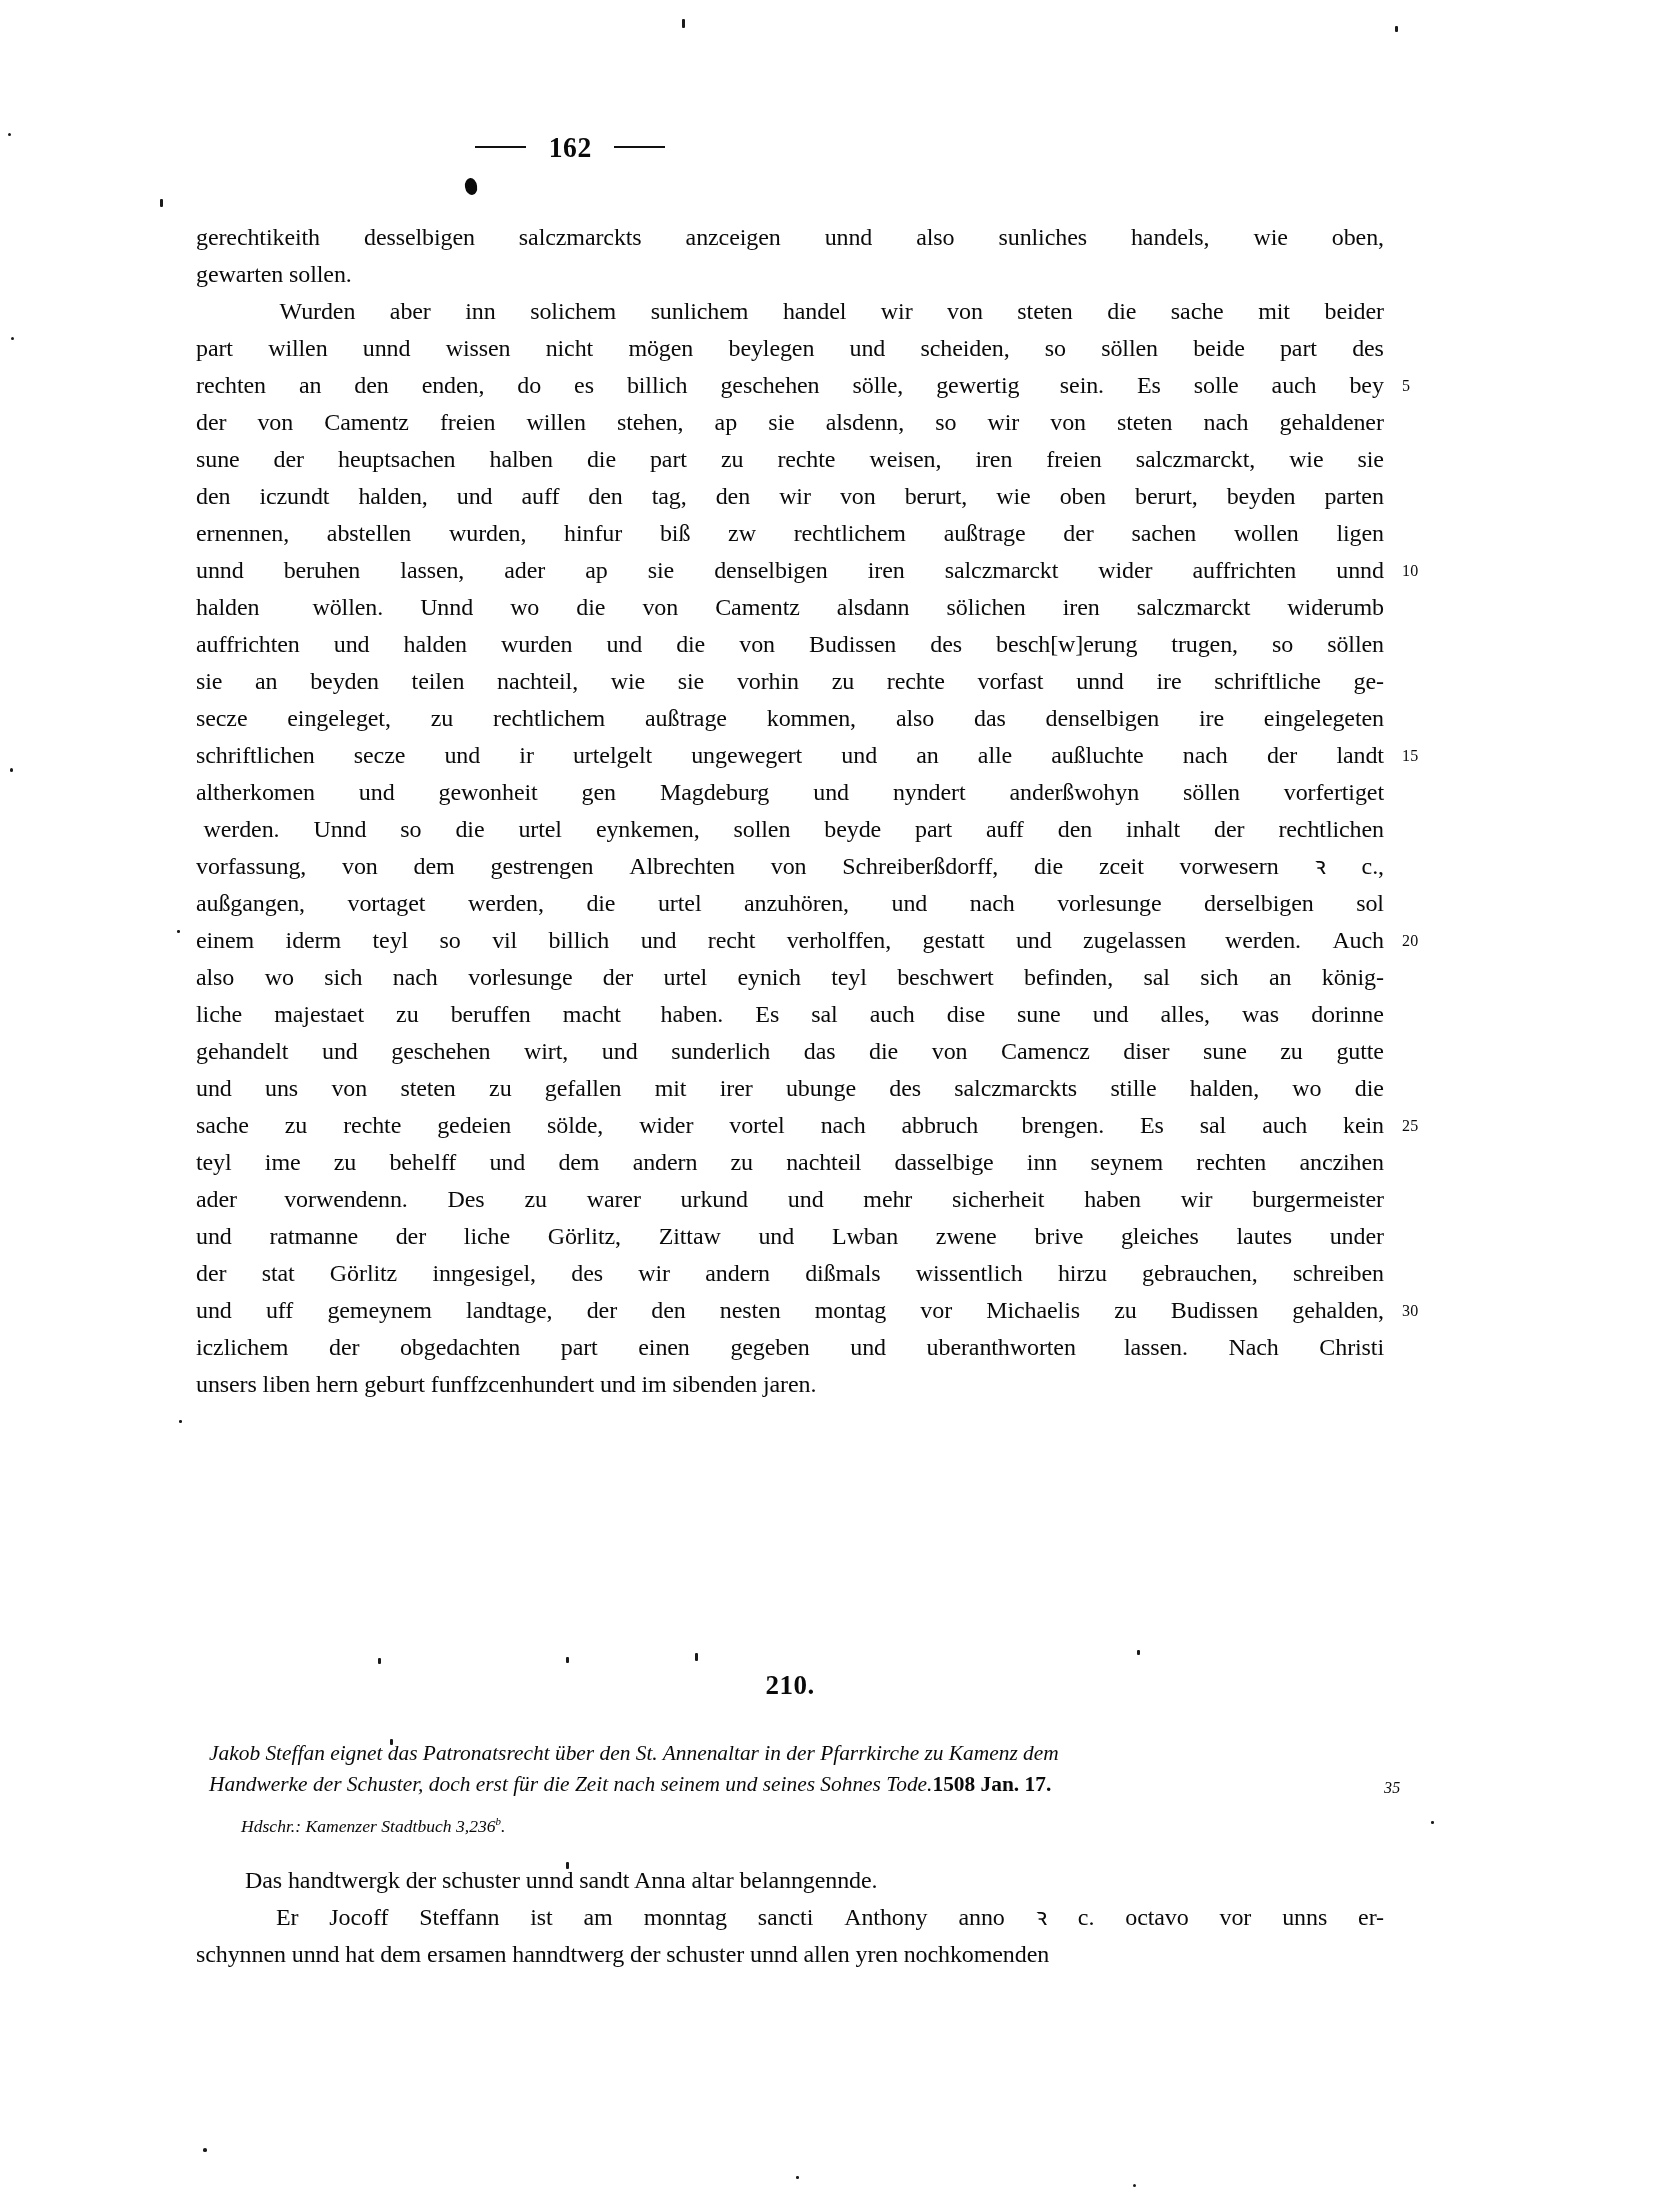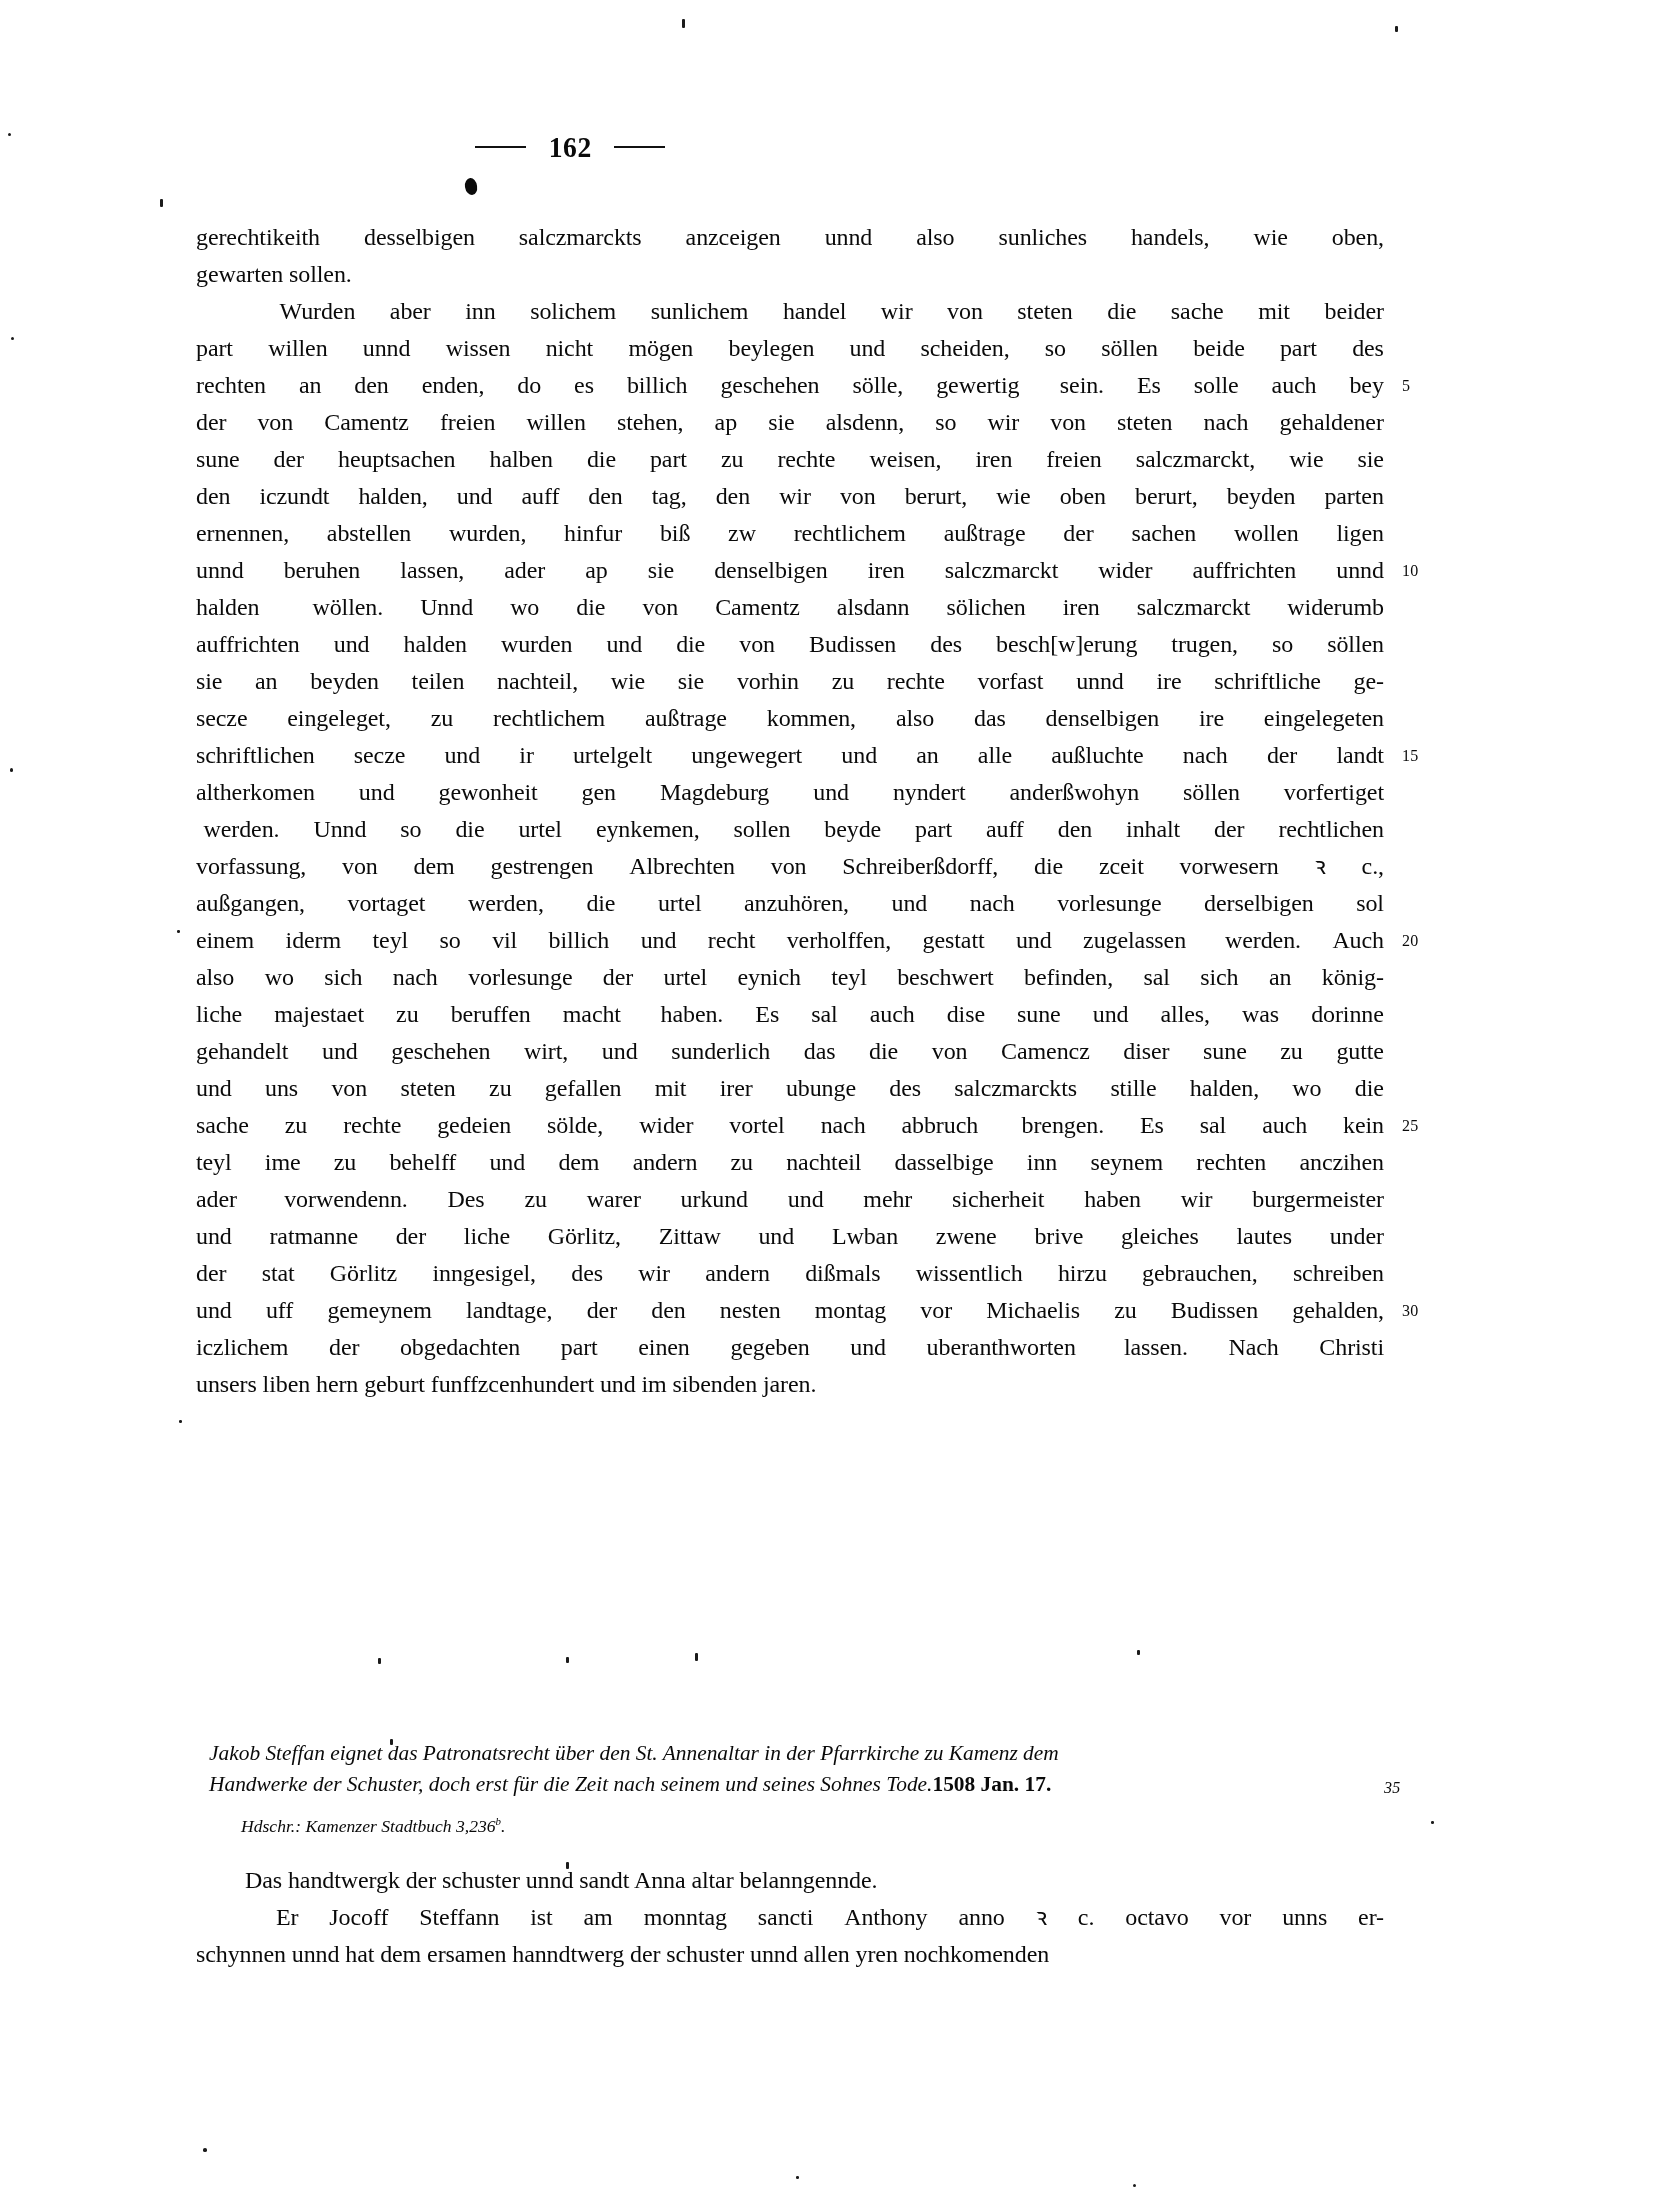--- a/index.html
+++ b/index.html
@@ -639,20 +639,21 @@
         <span>gegeben</span>
         <span>und</span>
         <span>uberanthworten</span>
         <span style="margin-left: 7.5px;">lassen.</span>
         <span>Nach</span>
         <span>Christi</span>
       </div>
       <div class="ln"><span>unsers liben hern geburt funffzcenhundert und im sibenden jaren.</span></div>
     </div>
 
+  <div class="doc-number">210.</div>
 
   <div class="regest">
     <div class="rl just">
       <span>Jakob Steffan eignet das Patronatsrecht über den St. Annenaltar in der Pfarrkirche zu Kamenz dem</span>
     </div>
     <div class="rl">
       <span>Handwerke der Schuster, doch erst für die Zeit nach seinem und seines Sohnes Tode.</span><span class="gap-m"></span><span class="gap-m"></span><span class="date-bold">1508 Jan. 17.</span>
       <span class="lnum" style="left:1175px;top:0;">35</span>
     </div>
   </div>

